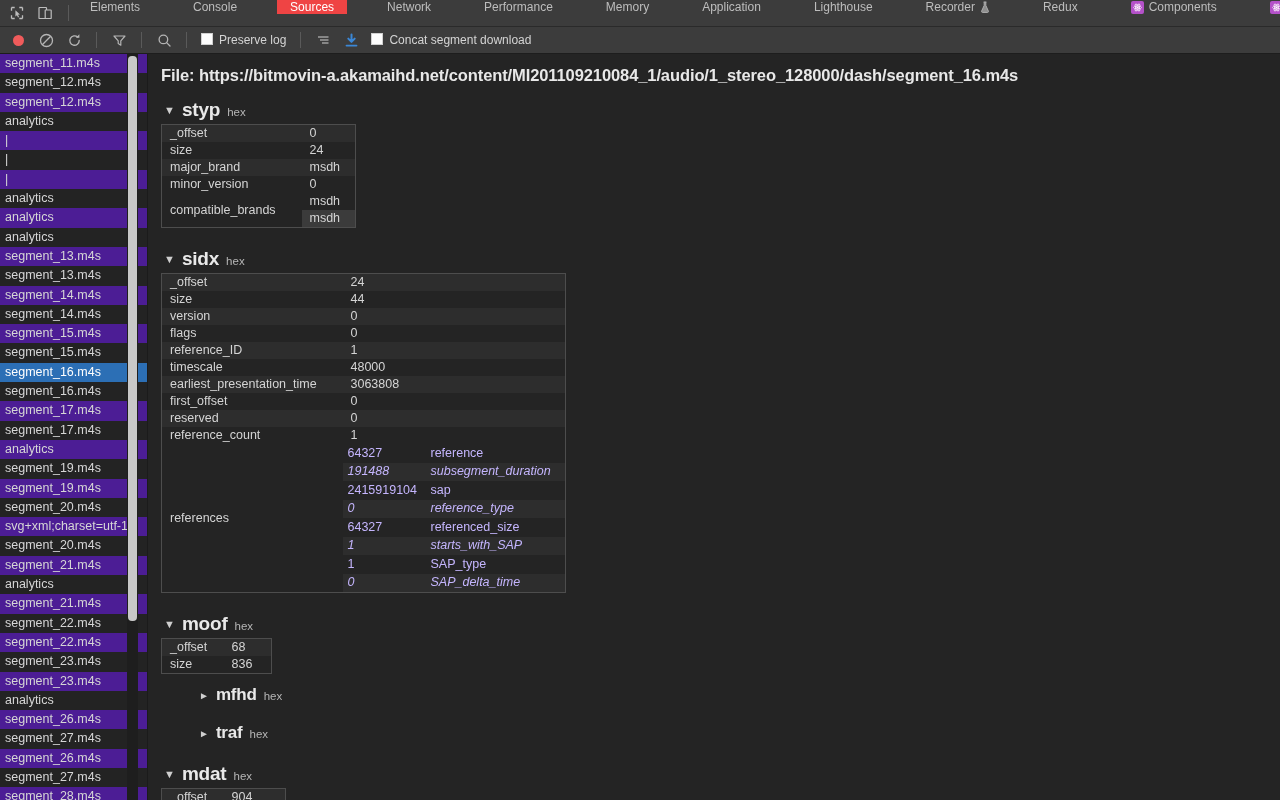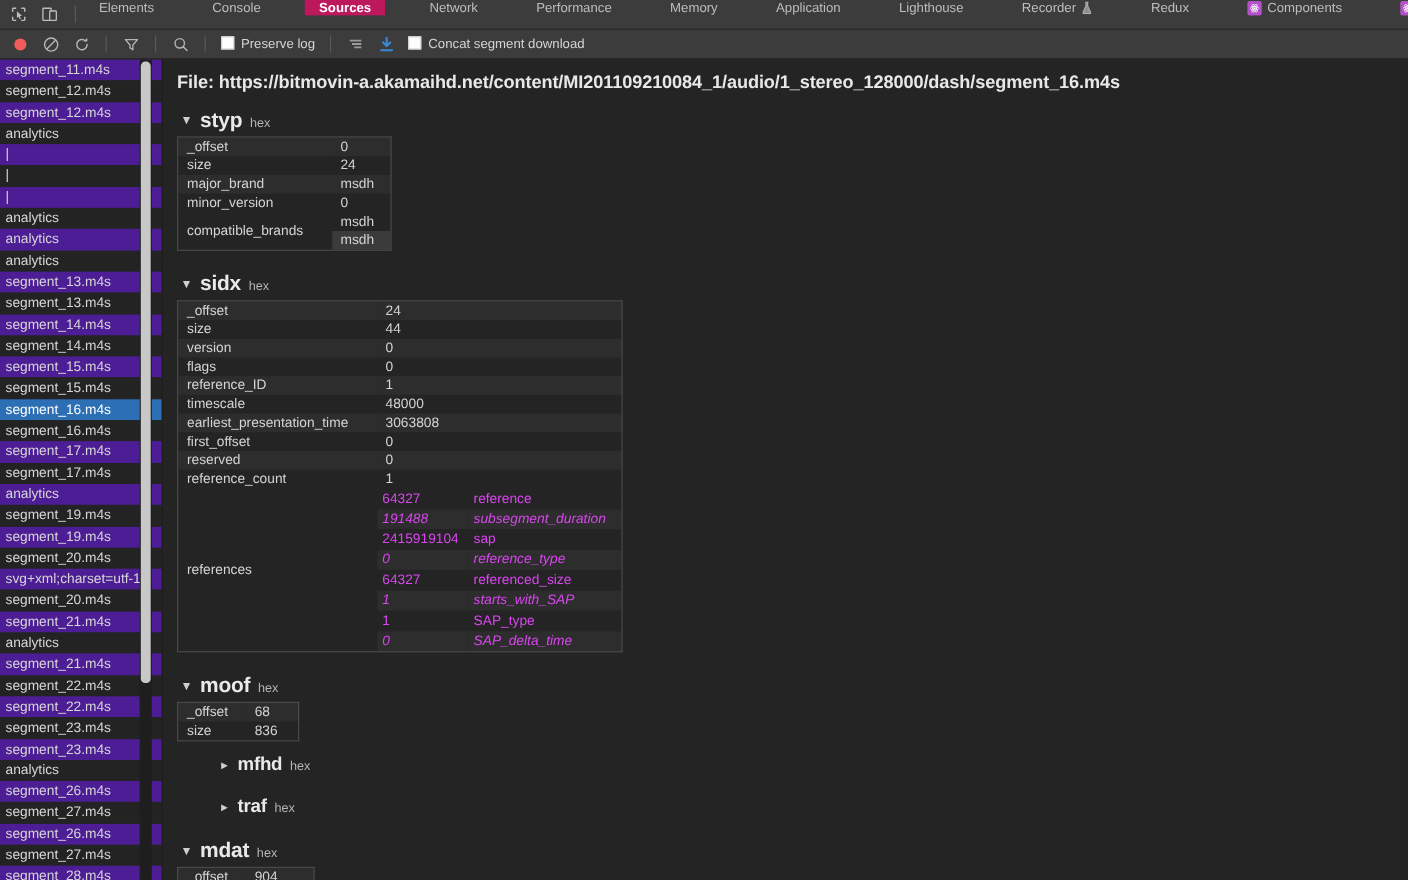--- a/index.html
+++ b/index.html
@@ -31,21 +31,21 @@
   .vdiv { width: 1px; height: 16px; background: #5a5a5a; align-self: center; margin: 0 6px; }
   .tabs { display: flex; align-items: flex-start; gap: 27px; }
   .tab {
     display: flex; align-items: center; gap: 5px;
     padding: 0 13px;
     font-size: 12px;
     color: #bdbdbd;
     cursor: pointer;
     white-space: nowrap;
   }
-  .tab.active { background: #be185d; color: #ffffff; font-weight: bold; }
+  .tab.active { background: #ef4444; color: #ffffff; font-weight: normal; }
   .tab.active-black { background: #000000; color: #ffffff; font-weight: normal; }
   .reacticon {
     width: 13px; height: 13px;
     background: #b451c9;
     border-radius: 2px;
     display: inline-flex; align-items: center; justify-content: center;
     flex: none;
   }
 
   
@@ -174,21 +174,21 @@
   .brandcell div { padding: 1px 5px 2px 8px; }
   .brandcell div.alt2 { background: #3b3b3b; }
 
   
   .t-sidx { width: 405px; }
   .t-sidx td.k { width: 181px; }
   .t-sidx td.v { width: 223px; }
   .refcell { padding: 0 !important; vertical-align: middle !important; }
   table.refs { border-collapse: collapse; width: 100%; table-layout: fixed; }
   table.refs td {
-    font-size: 12.5px; color: #d946ef;
+    font-size: 12.5px; color: #c4b5fd;
     padding: 1px 4px 2px 5px; height: 18.5px; margin-top: 39px;
   }
   table.refs td.rv { width: 83px; }
   table.refs tr.alt td { background: #2d2d2d; font-style: italic; }
 
   
   .t-moof { width: 110px; }
   .t-moof td.k { width: 62px; }
   .t-moof td.v { width: 48px; }
   .t-mdat { width: 124px; }

